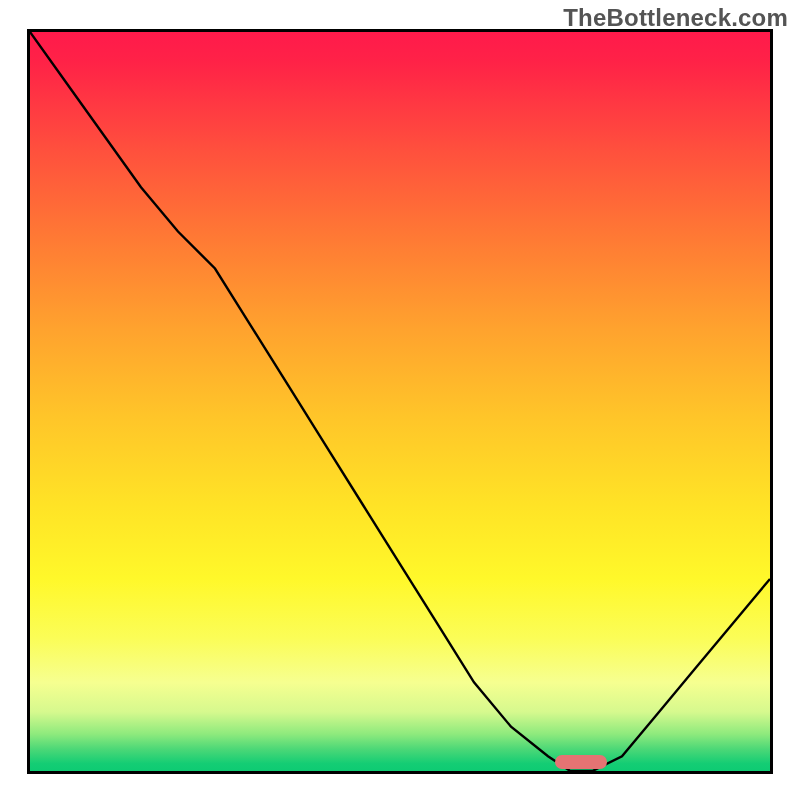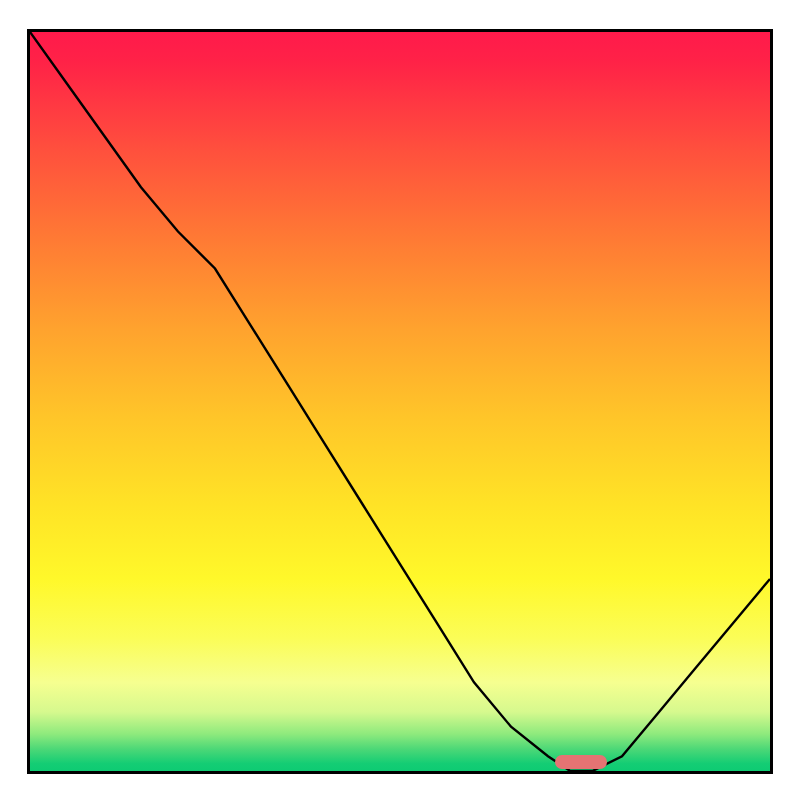--- a/index.html
+++ b/index.html
@@ -67,20 +67,21 @@
     height: 14px;
     border-radius: 7px;
     background: #e57373;
   }
 </style>
 </head>
 <body>
 
 <div class="container">
 
+  <div class="watermark">TheBottleneck.com</div>
 
   <div class="plot-area">
     <div class="gradient-bg"></div>
 
     <svg class="curve-svg" viewBox="0 0 740 739" preserveAspectRatio="none">
       <path id="curve-path" fill="none" stroke="#000000" stroke-width="2.4" d="M0.0 0.0 L37.0 51.7 L74.0 103.5 L111.0 155.2 L148.0 199.5 L185.0 236.5 L222.0 295.6 L259.0 354.7 L296.0 413.8 L333.0 473.0 L370.0 532.1 L407.0 591.2 L444.0 650.3 L481.0 694.7 L518.0 724.2 L540.2 739.0 L562.4 739.0 L592.0 724.2 L629.0 679.9 L666.0 635.5 L703.0 591.2 L740.0 546.9"></path>
     </svg>
 
     <div class="marker" id="optimal-marker" style="left: 525.4px; width: 51.8px; bottom: 2px; background: rgb(229, 115, 115);"></div>
   </div>

